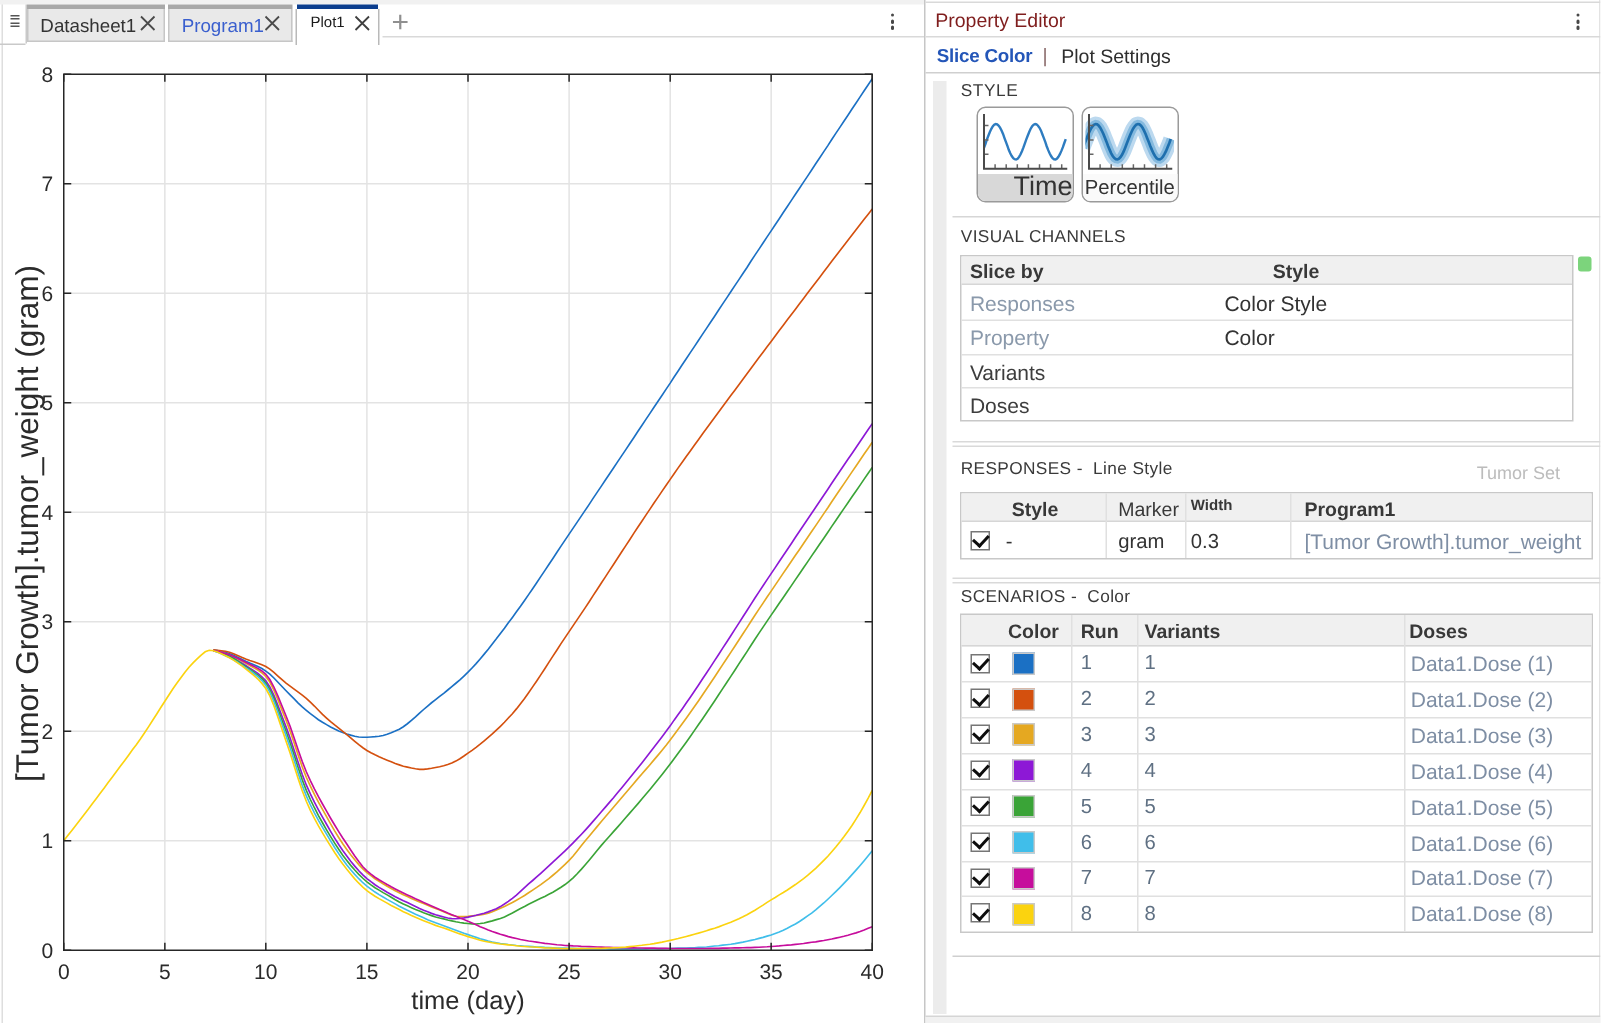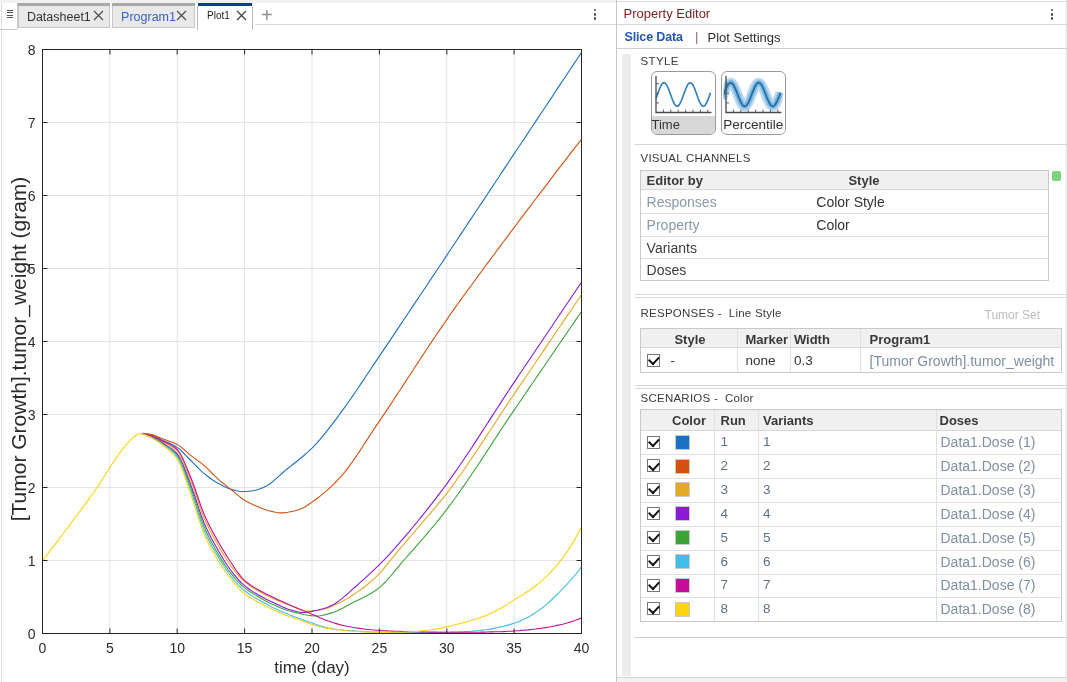--- a/index.html
+++ b/index.html
@@ -80,30 +80,30 @@
 <div style="position:absolute;left:615.5px;top:0px;width:1.2px;height:682px;background:#c6c6c6;"></div>
 <div style="position:absolute;left:1066px;top:0px;width:1px;height:682px;background:#e3e3e3;"></div>
 <div style="position:absolute;left:616.7px;top:1px;width:450.3px;height:1px;background:#d9d9d9;"></div>
 <div style="position:absolute;left:623.5px;top:6px;width:200px;height:16px;font-size:13px;color:#7f1d1d;">Property Editor</div>
 <div class="dots" style="left:1050.5px;top:8.5px">
     <i></i>
     <i></i>
     <i></i>
   </div>
 <div style="position:absolute;left:616.7px;top:24.3px;width:450.3px;height:1px;background:#d9d9d9;"></div>
-<div style="position:absolute;left:624.5px;top:30px;width:120px;height:17px;font-size:12.5px;font-weight:bold;color:#2456b8;letter-spacing:-0.15px;">Slice Data</div>
+<div style="position:absolute;left:624.5px;top:30px;width:120px;height:17px;font-size:12.5px;font-weight:bold;color:#2456b8;letter-spacing:-0.15px;">Slice Color</div>
 <div style="position:absolute;left:695px;top:29px;width:10px;height:17px;font-size:13px;color:#8a6a6a;">|</div>
 <div style="position:absolute;left:707.5px;top:29.5px;width:120px;height:17px;font-size:13px;color:#2e2e2e;">Plot Settings</div>
 <div style="position:absolute;left:616.7px;top:48px;width:450.3px;height:1px;background:#cfcfcf;"></div>
 <div style="position:absolute;left:622px;top:54px;width:9.3px;height:621.5px;background:#ececec;"></div>
 <div style="position:absolute;left:616.7px;top:676.5px;width:450.3px;height:1px;background:#d5d5d5;"></div>
 <div style="position:absolute;left:616.7px;top:677.5px;width:450.3px;height:4.5px;background:#f1f1f1;"></div>
 <div style="position:absolute;left:640.5px;top:55px;width:100px;height:14px;font-size:11.5px;letter-spacing:0.4px;color:#3a3a3a;">STYLE</div>
 <div style="position:absolute;left:650.5px;top:71px;width:65.5px;height:64px;background:#fff;border:1px solid #9a9a9a;border-radius:6px;overflow:hidden;"></div>
-<div style="position:absolute;left:651.5px;top:115.5px;width:63.5px;height:18.5px;background:#d8d8d8;border-radius:0 0 5px 5px;font-size:13px;color:#333;text-align:left;line-height:17px;">Time</div>
+<div style="position:absolute;left:651.5px;top:115.5px;width:63.5px;height:18.5px;background:#d8d8d8;border-radius:0 0 5px 5px;font-size:18px;color:#333;text-align:right;line-height:17px;">Time</div>
 <div style="position:absolute;left:720.5px;top:71px;width:65.5px;height:64px;background:#fff;border:1px solid #9a9a9a;border-radius:6px;overflow:hidden;"></div>
 <div style="position:absolute;left:721.5px;top:115.5px;width:63.5px;height:18.5px;background:#fafafa;border-radius:0 0 5px 5px;font-size:13.5px;color:#333;text-align:center;line-height:17px;">Percentile</div>
 <svg width="1067" height="682" viewBox="0 0 1067 682" style="position:absolute;left:0;top:0;pointer-events:none">
     <clipPath id="clipT">
       <rect x="653.7" y="73" width="59" height="41"></rect>
     </clipPath>
     <g clip-path="url(#clipT)">
       <polyline points="656.0,98.5 657.0,95.9 657.9,93.1 658.9,90.5 659.9,88.0 660.9,85.9 661.8,84.3 662.8,83.2 663.8,82.7 664.8,82.9 665.7,83.7 666.7,85.1 667.7,87.0 668.7,89.3 669.6,91.9 670.6,94.6 671.6,97.3 672.5,99.9 673.5,102.2 674.5,104.0 675.5,105.4 676.4,106.1 677.4,106.3 678.4,105.8 679.4,104.6 680.3,103.0 681.3,100.8 682.3,98.3 683.2,95.7 684.2,92.9 685.2,90.3 686.2,87.8 687.1,85.8 688.1,84.2 689.1,83.1 690.1,82.7 691.0,82.9 692.0,83.8 693.0,85.2 694.0,87.1 694.9,89.5 695.9,92.1 696.9,94.8 697.8,97.5 698.8,100.1 699.8,102.3 700.8,104.2 701.7,105.5 702.7,106.2 703.7,106.3 704.7,105.7 705.6,104.5 706.6,102.8 707.6,100.6 708.6,98.1 709.5,95.5 710.5,92.7" fill="none" stroke="#2e7cc0" stroke-width="1.6"></polyline>
       <path d="M663.4 112.5v-3 M670.8 112.5v-3 M678.2 112.5v-3 M685.6 112.5v-3 M693.0 112.5v-3 M700.4 112.5v-3 M707.8 112.5v-3 M656.0 102.9h3 M656.0 93.3h3 M656.0 83.7h3" stroke="#666" stroke-width="1" fill="none"></path>
       <path d="M656.0 76 V112.5 H711.5" stroke="#4a4a4a" stroke-width="1.3" fill="none"></path>
@@ -116,21 +116,21 @@
       <polyline points="722.0,98.5 723.0,95.9 724.1,93.1 725.1,90.5 726.2,88.0 727.2,85.9 728.3,84.3 729.3,83.2 730.4,82.7 731.4,82.9 732.4,83.7 733.5,85.1 734.5,87.0 735.6,89.3 736.6,91.9 737.7,94.6 738.7,97.3 739.8,99.9 740.8,102.2 741.8,104.0 742.9,105.4 743.9,106.1 745.0,106.3 746.0,105.8 747.1,104.6 748.1,103.0 749.2,100.8 750.2,98.3 751.2,95.7 752.3,92.9 753.3,90.3 754.4,87.8 755.4,85.8 756.5,84.2 757.5,83.1 758.6,82.7 759.6,82.9 760.7,83.8 761.7,85.2 762.7,87.1 763.8,89.5 764.8,92.1 765.9,94.8 766.9,97.5 768.0,100.1 769.0,102.3 770.1,104.2 771.1,105.5 772.1,106.2 773.2,106.3 774.2,105.7 775.3,104.5 776.3,102.8 777.4,100.6 778.4,98.1 779.5,95.5 780.5,92.7" fill="none" stroke="#84b9de" stroke-width="5.5"></polyline>
       <polyline points="722.0,98.5 723.0,95.9 724.1,93.1 725.1,90.5 726.2,88.0 727.2,85.9 728.3,84.3 729.3,83.2 730.4,82.7 731.4,82.9 732.4,83.7 733.5,85.1 734.5,87.0 735.6,89.3 736.6,91.9 737.7,94.6 738.7,97.3 739.8,99.9 740.8,102.2 741.8,104.0 742.9,105.4 743.9,106.1 745.0,106.3 746.0,105.8 747.1,104.6 748.1,103.0 749.2,100.8 750.2,98.3 751.2,95.7 752.3,92.9 753.3,90.3 754.4,87.8 755.4,85.8 756.5,84.2 757.5,83.1 758.6,82.7 759.6,82.9 760.7,83.8 761.7,85.2 762.7,87.1 763.8,89.5 764.8,92.1 765.9,94.8 766.9,97.5 768.0,100.1 769.0,102.3 770.1,104.2 771.1,105.5 772.1,106.2 773.2,106.3 774.2,105.7 775.3,104.5 776.3,102.8 777.4,100.6 778.4,98.1 779.5,95.5 780.5,92.7" fill="none" stroke="#1e6fae" stroke-width="1.8"></polyline>
       <path d="M733.4 112.5v-3 M740.8 112.5v-3 M748.2 112.5v-3 M755.6 112.5v-3 M763.0 112.5v-3 M770.4 112.5v-3 M777.8 112.5v-3 M726.0 102.9h3 M726.0 93.3h3 M726.0 83.7h3" stroke="#666" stroke-width="1" fill="none"></path>
       <path d="M726.0 76 V112.5 H781.5" stroke="#4a4a4a" stroke-width="1.3" fill="none"></path>
     </g>
   </svg>
 <div style="position:absolute;left:635px;top:143.5px;width:432px;height:1px;background:#d6d6d6;"></div>
 <div style="position:absolute;left:640.5px;top:152px;width:200px;height:14px;font-size:11.5px;letter-spacing:0.25px;color:#3a3a3a;">VISUAL CHANNELS</div>
 <div style="position:absolute;left:640px;top:169.7px;width:408.5999999999999px;height:111.4px;border:1px solid #c8c8c8;background:#fff;"></div>
 <div style="position:absolute;left:641px;top:170.7px;width:406.5999999999999px;height:19.2px;background:#f0f0f0;border-bottom:1px solid #d6d6d6;"></div>
-<div style="position:absolute;left:646.6px;top:172.7px;width:100px;height:15px;font-size:13px;font-weight:bold;color:#383838;">Editor by</div>
+<div style="position:absolute;left:646.6px;top:172.7px;width:100px;height:15px;font-size:13px;font-weight:bold;color:#383838;">Slice by</div>
 <div style="position:absolute;left:820px;top:172.7px;width:88px;height:15px;font-size:13px;font-weight:bold;color:#383838;text-align:center;">Style</div>
 <div style="position:absolute;left:646.6px;top:193.89999999999998px;width:150px;height:16px;font-size:14px;color:#8a99ab;">Responses</div>
 <div style="position:absolute;left:816.3px;top:193.89999999999998px;width:150px;height:16px;font-size:14px;color:#333;">Color Style</div>
 <div style="position:absolute;left:641px;top:212.7px;width:406.5999999999999px;height:1px;background:#e0e0e0;"></div>
 <div style="position:absolute;left:646.6px;top:216.7px;width:150px;height:16px;font-size:14px;color:#8a99ab;">Property</div>
 <div style="position:absolute;left:816.3px;top:216.7px;width:150px;height:16px;font-size:14px;color:#333;">Color</div>
 <div style="position:absolute;left:641px;top:235.5px;width:406.5999999999999px;height:1px;background:#e0e0e0;"></div>
 <div style="position:absolute;left:646.6px;top:239.5px;width:150px;height:16px;font-size:14px;color:#3d3d3d;">Variants</div>
 <div style="position:absolute;left:641px;top:258.3px;width:406.5999999999999px;height:1px;background:#e0e0e0;"></div>
 <div style="position:absolute;left:646.6px;top:262.3px;width:150px;height:16px;font-size:14px;color:#3d3d3d;">Doses</div>
@@ -138,26 +138,26 @@
 <div style="position:absolute;left:635px;top:294px;width:432px;height:1px;background:#d9d9d9;"></div>
 <div style="position:absolute;left:635px;top:296.5px;width:432px;height:1px;background:#d9d9d9;"></div>
 <div style="position:absolute;left:640.5px;top:306.7px;width:300px;height:14px;font-size:11.5px;letter-spacing:0.25px;color:#3a3a3a;">RESPONSES -&nbsp; Line Style</div>
 <div style="position:absolute;left:984.5px;top:307.5px;width:80px;height:14px;font-size:12px;color:#bcbcbc;">Tumor Set</div>
 <div style="position:absolute;left:640px;top:328.2px;width:422px;height:44.5px;border:1px solid #c8c8c8;background:#fff;"></div>
 <div style="position:absolute;left:641px;top:329.2px;width:420px;height:19.3px;background:#f0f0f0;border-bottom:1px solid #d6d6d6;"></div>
 <div style="position:absolute;left:737.3px;top:329.2px;width:1px;height:42.5px;background:#e0e0e0;"></div>
 <div style="position:absolute;left:789.7px;top:329.2px;width:1px;height:42.5px;background:#e0e0e0;"></div>
 <div style="position:absolute;left:860.1px;top:329.2px;width:1px;height:42.5px;background:#e0e0e0;"></div>
 <div style="position:absolute;left:660px;top:331.7px;width:60px;height:15px;font-size:13px;font-weight:bold;color:#383838;text-align:center;">Style</div>
-<div style="position:absolute;left:745.5px;top:331.7px;width:60px;height:15px;font-size:13px;font-weight:bold;color:#383838;">Marker</div>
-<div style="position:absolute;left:793.9px;top:331.7px;width:60px;height:15px;font-size:13px;font-weight:bold;color:#383838;">Width</div>
+<div style="position:absolute;left:745.5px;top:331.7px;width:60px;height:15px;font-size:13px;font-weight:normal;color:#383838;">Marker</div>
+<div style="position:absolute;left:793.9px;top:331.7px;width:60px;height:15px;font-size:10px;font-weight:bold;color:#383838;">Width</div>
 <div style="position:absolute;left:869.6px;top:331.7px;width:100px;height:15px;font-size:13px;font-weight:bold;color:#383838;">Program1</div>
 <div class="cb" style="left:646.5px;top:354.2px"></div>
 <div style="position:absolute;left:670.5px;top:353.2px;width:20px;height:16px;font-size:13.5px;color:#333;">-</div>
-<div style="position:absolute;left:745.5px;top:353.2px;width:50px;height:16px;font-size:13.5px;color:#333;">none</div>
+<div style="position:absolute;left:745.5px;top:353.2px;width:50px;height:16px;font-size:13.5px;color:#333;">gram</div>
 <div style="position:absolute;left:793.9px;top:353.2px;width:50px;height:16px;font-size:13.5px;color:#333;">0.3</div>
 <div style="position:absolute;left:869.6px;top:353.2px;width:190px;height:16px;font-size:14px;color:#7e8ea4;">[Tumor Growth].tumor_weight</div>
 <div style="position:absolute;left:635px;top:385px;width:432px;height:1px;background:#d9d9d9;"></div>
 <div style="position:absolute;left:635px;top:387.5px;width:432px;height:1px;background:#d9d9d9;"></div>
 <div style="position:absolute;left:640.5px;top:392px;width:300px;height:14px;font-size:11.5px;letter-spacing:0.25px;color:#3a3a3a;">SCENARIOS -&nbsp; Color</div>
 <div style="position:absolute;left:640px;top:409px;width:421.5px;height:213.3px;border:1px solid #c8c8c8;background:#fff;"></div>
 <div style="position:absolute;left:641px;top:410px;width:419.5px;height:20.5px;background:#f0f0f0;border-bottom:1px solid #d6d6d6;"></div>
 <div style="position:absolute;left:713.8px;top:410px;width:1px;height:211.3px;background:#e0e0e0;"></div>
 <div style="position:absolute;left:758px;top:410px;width:1px;height:211.3px;background:#e0e0e0;"></div>
 <div style="position:absolute;left:935.6px;top:410px;width:1px;height:211.3px;background:#e0e0e0;"></div>

